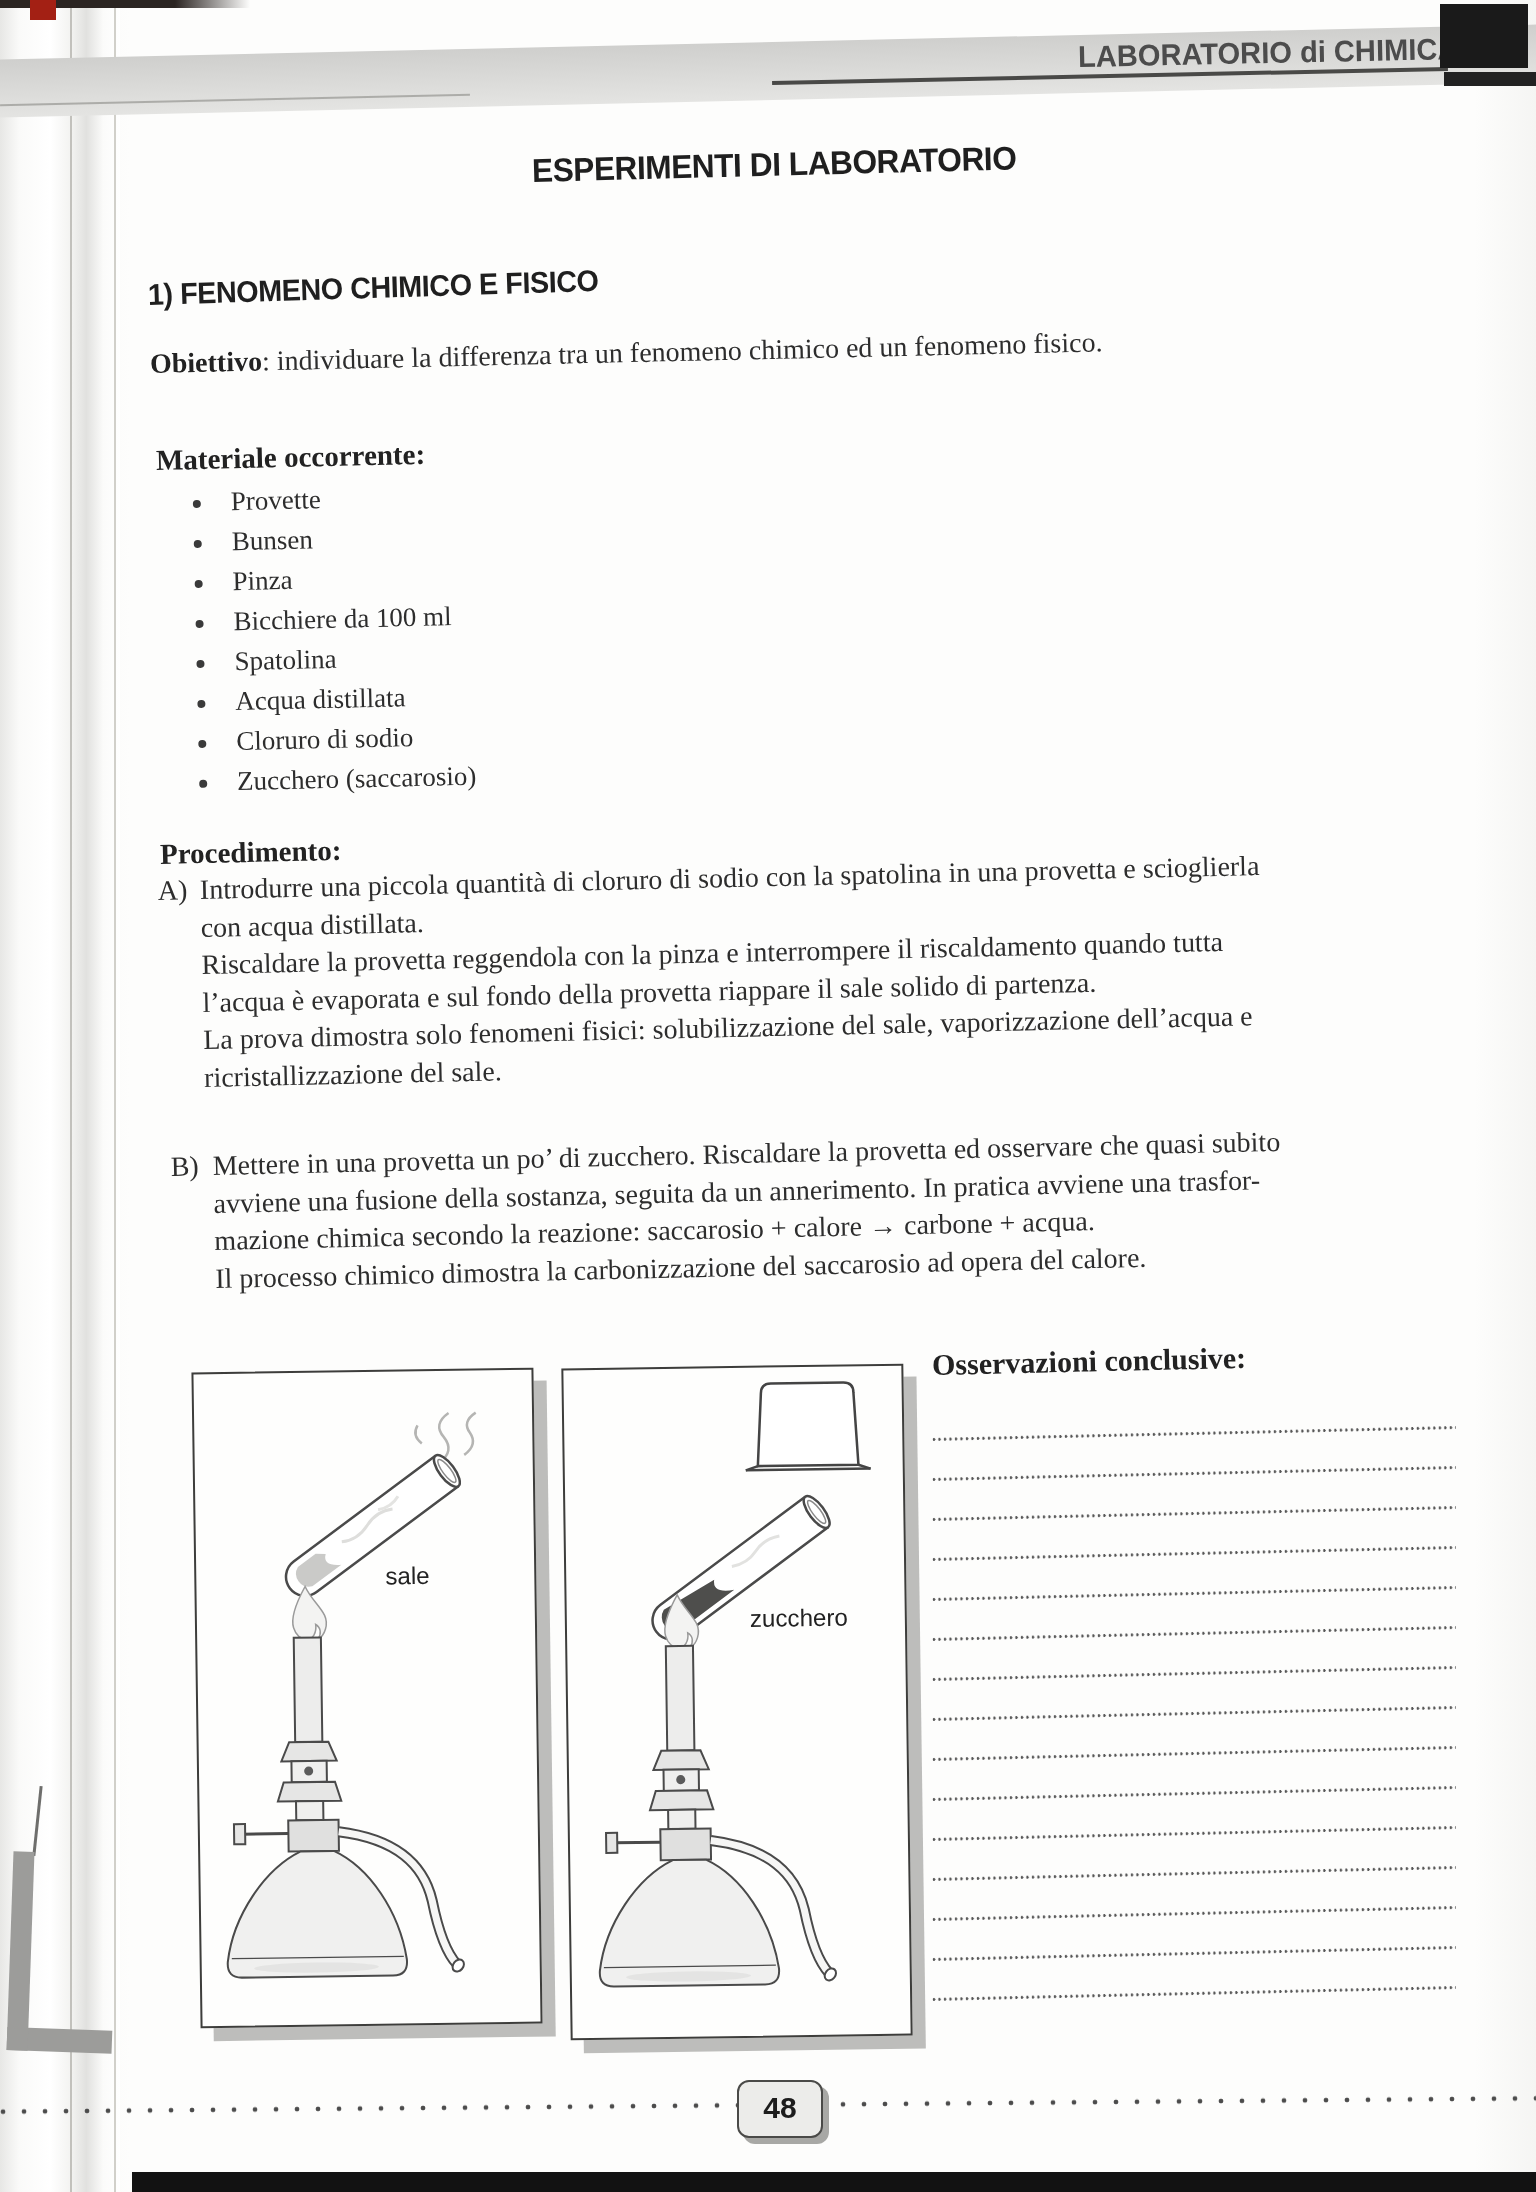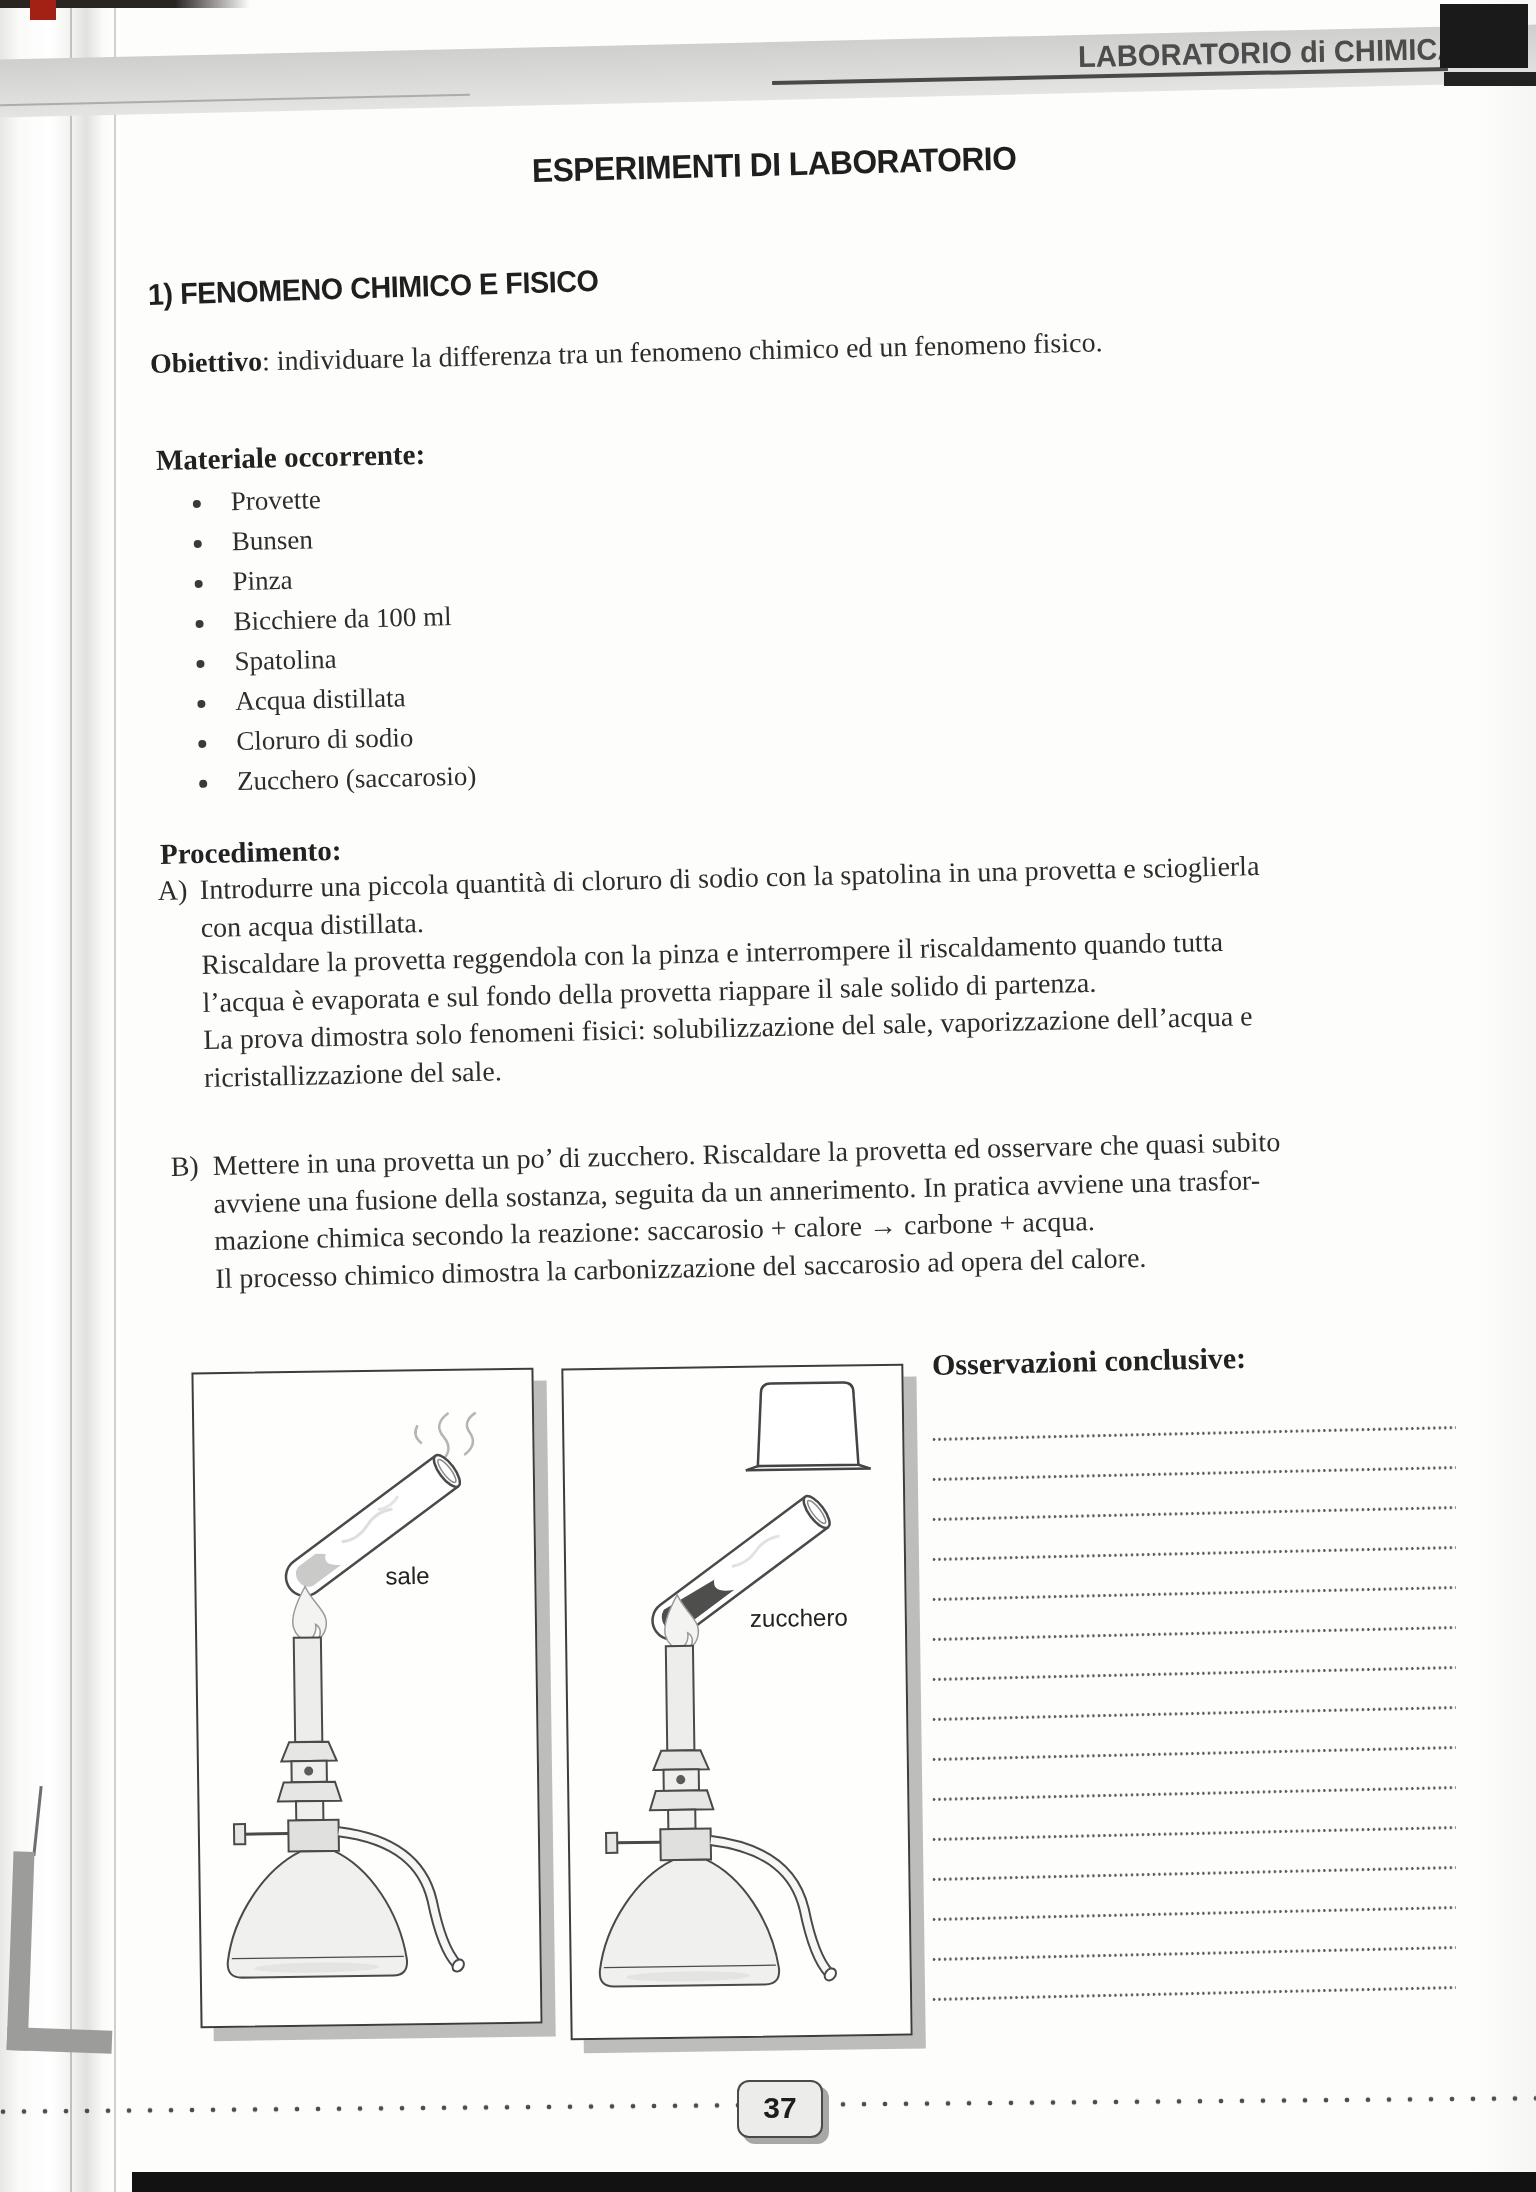--- a/index.html
+++ b/index.html
@@ -230,17 +230,17 @@
   <div class="dotline"></div>
   <div class="dotline"></div>
   <div class="dotline"></div>
   <div class="dotline"></div>
   <div class="dotline"></div>
   <div class="dotline"></div>
   <div class="dotline"></div>
 </div>
 
 <div class="abs footerdots"></div>
-<div class="abs pagebadge">37</div>
+<div class="abs pagebadge">48</div>
 
 <div class="abs lline"></div>
 <div class="abs lcorner"></div>
 <div class="abs bottombar"></div>
 
 </body></html>

